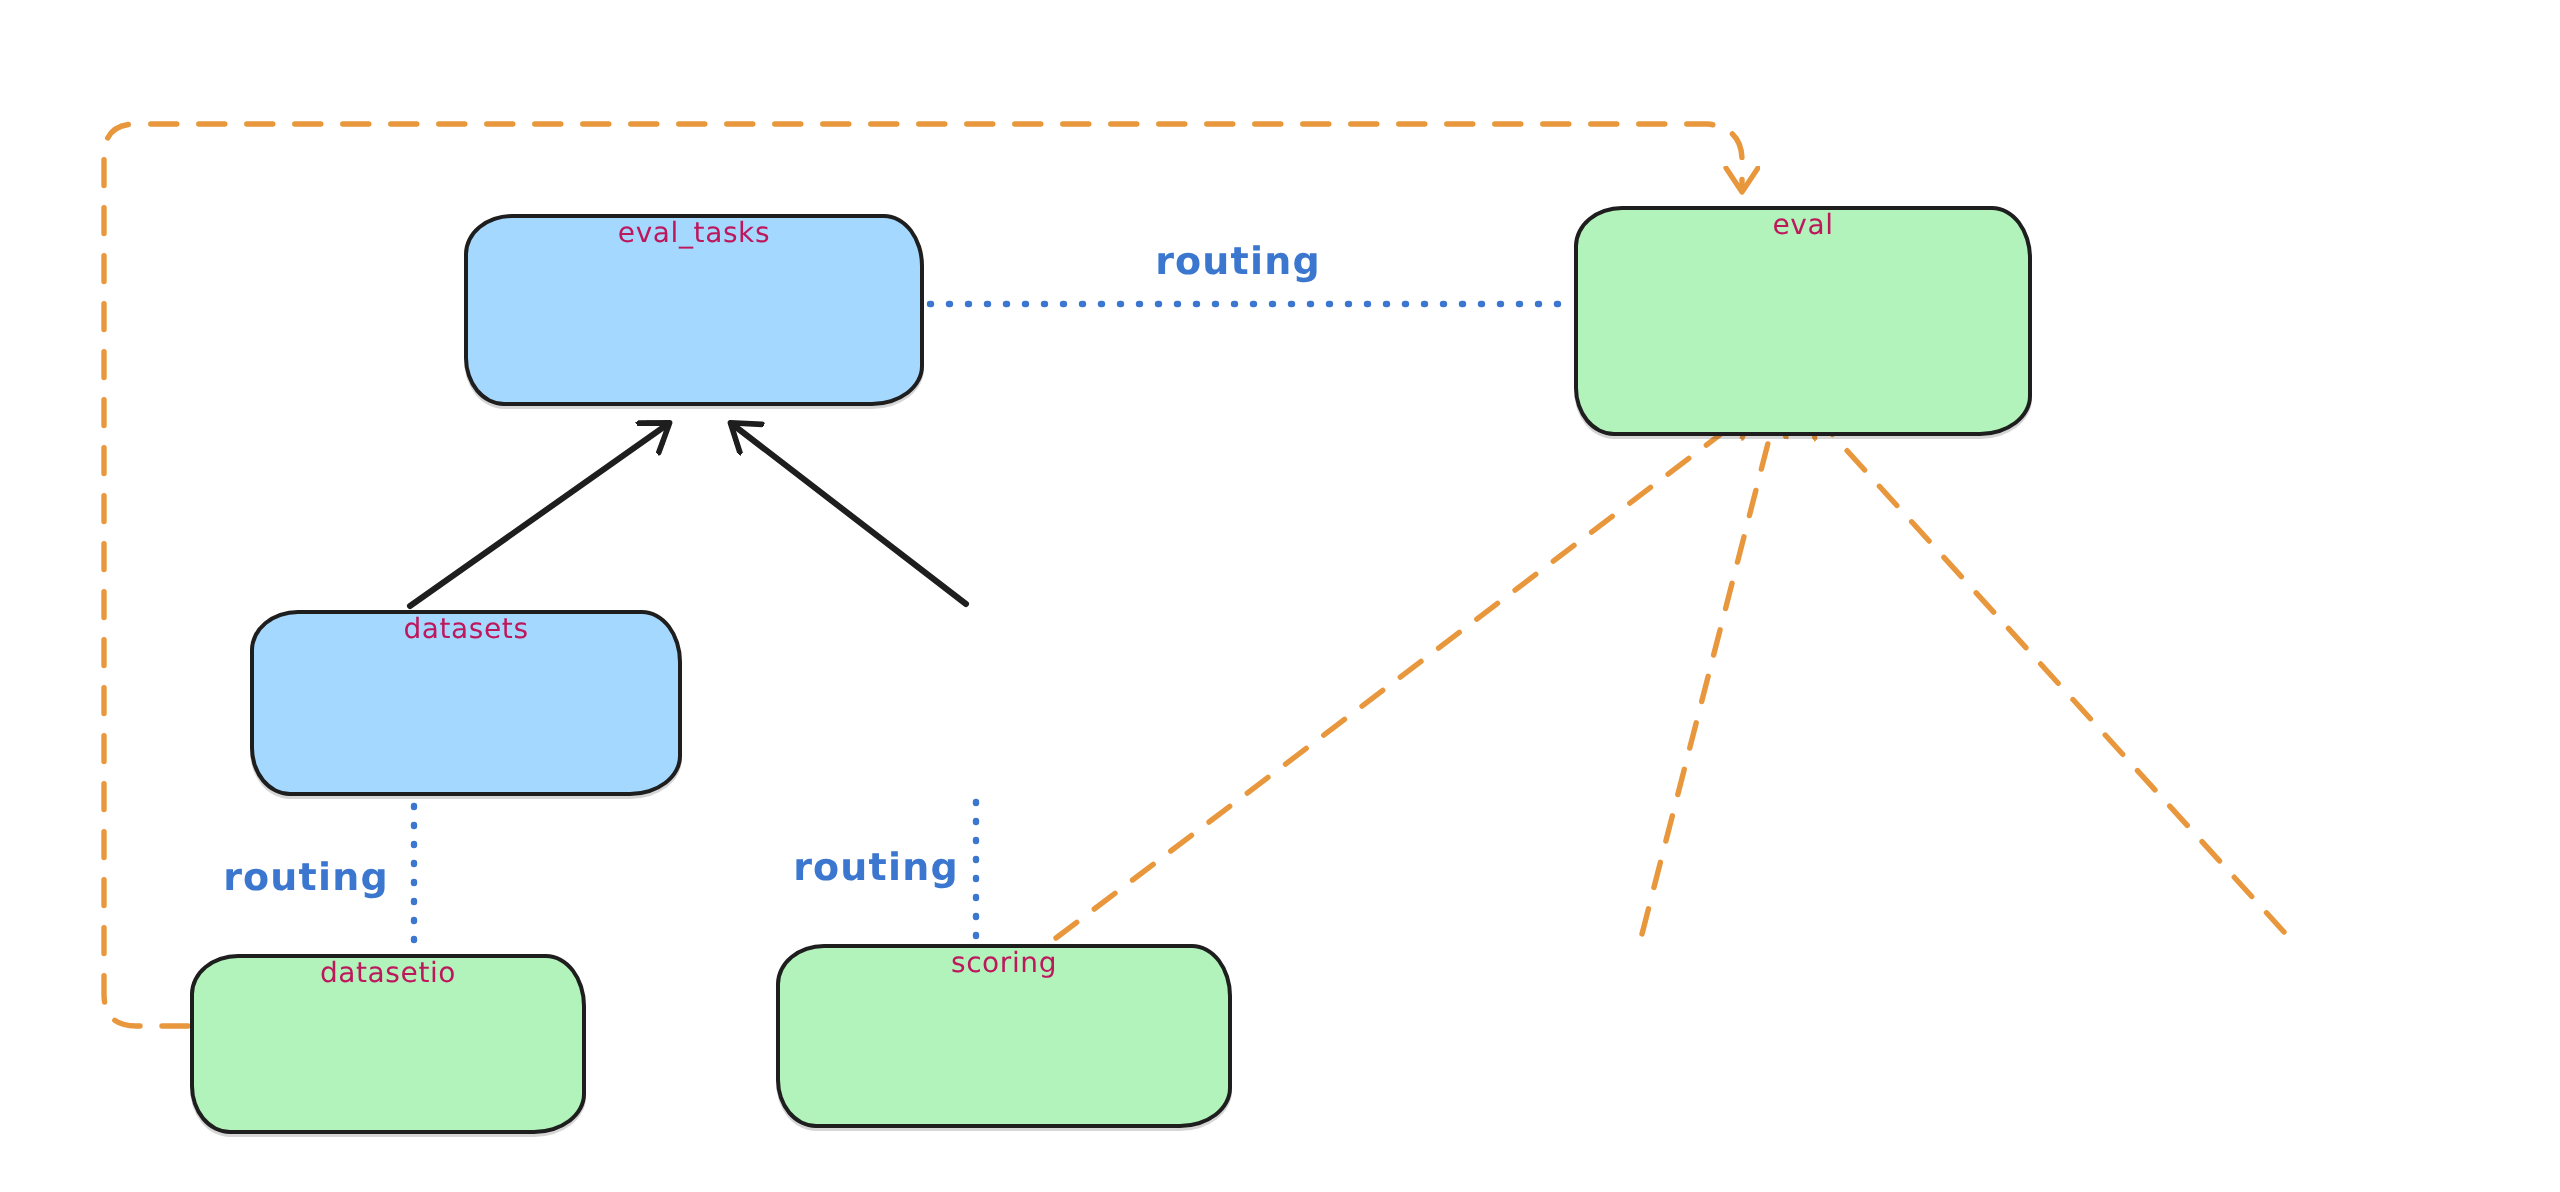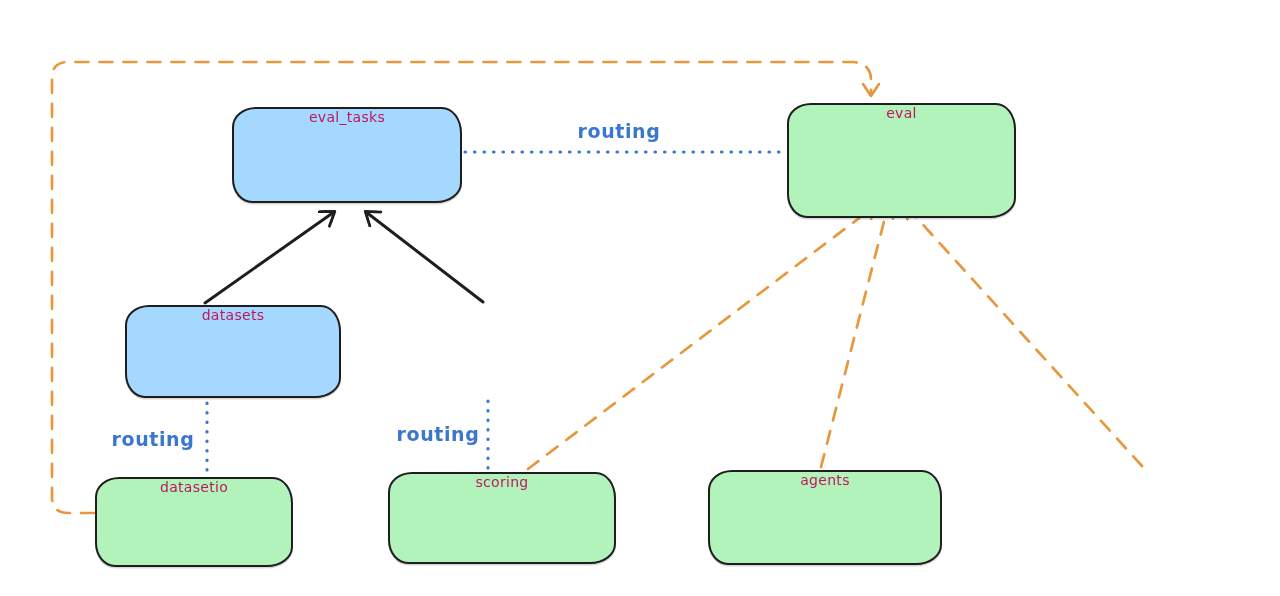--- a/index.html
+++ b/index.html
@@ -104,22 +104,19 @@
 
 
   <div class="node node-green" id="node-datasetio">
     <span>datasetio</span>
   </div>
 
   <div class="node node-green" id="node-scoring">
     <span>scoring</span>
   </div>
 
-  <div class="node node-green" id="node-agents">
-    <span>agents</span>
-  </div>
 
 
   <div class="edge-label" id="label-routing-top">routing</div>
   <div class="edge-label" id="label-routing-datasets">routing</div>
   <div class="edge-label" id="label-routing-scoring">routing</div>
 
 </div>
 
 </body></html>

